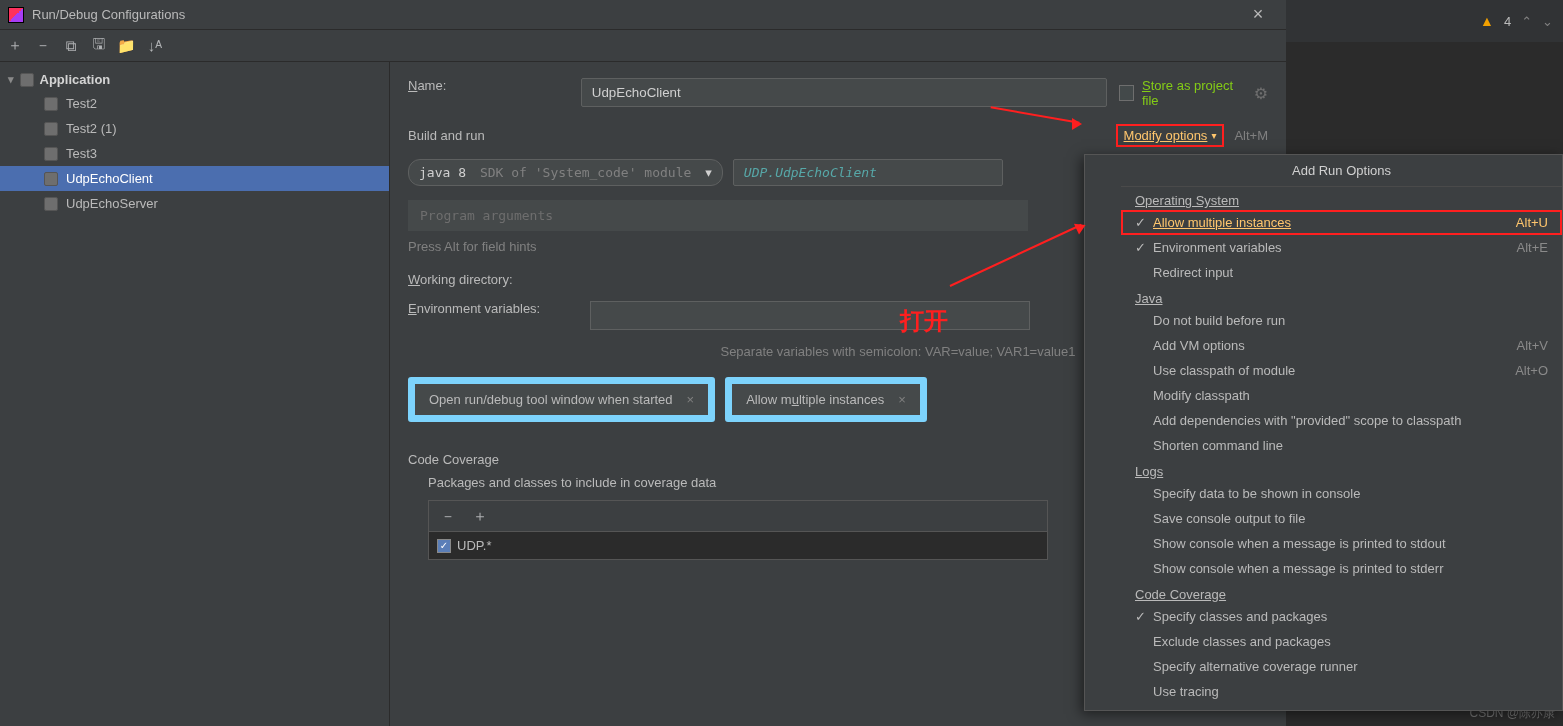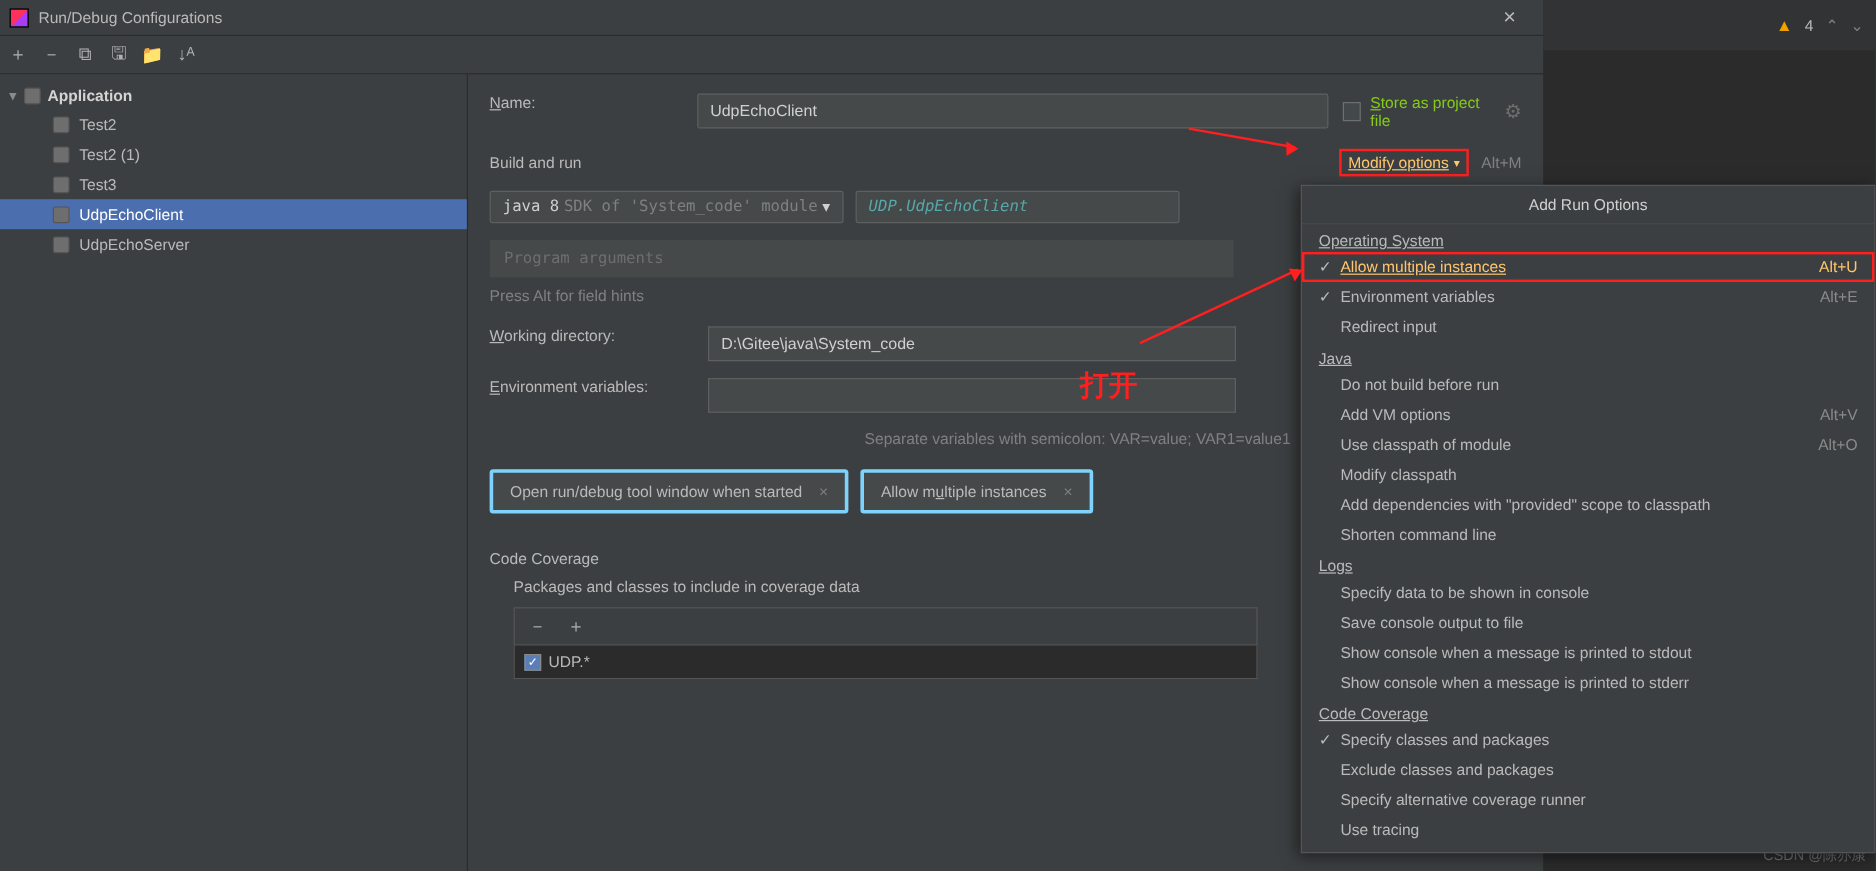--- a/index.html
+++ b/index.html
@@ -29,42 +29,42 @@
 .store-label {color:#84cc16;}
 .store-label .mn{text-decoration:underline;}
 .gear { color:#6e6e6e; font-size:16px;}
 .section-title { color:#bababa; font-size:13px; margin: 16px 0 12px; display:flex; align-items:center;}
 .build-run-row { display:flex; align-items:center;}
 .modify-box { border:2px solid #ff1f1f; padding:2px 6px; display:flex; align-items:center; gap:4px; margin-left:auto;}
 .modify-link { color:#ffc66d; text-decoration:underline; cursor:pointer;}
 .modify-chev { color:#ffc66d; font-size:10px;}
 .shortcut { color:#808080; margin-left:10px;}
 .sdk-row{display:flex; gap:10px;}
-.sdk-box{background:#45494a; border:1px solid #5e6060; padding:5px 10px; border-radius:2px; display:flex; align-items:center; gap:4px;}
+.sdk-box{background:#45494a; border:1px solid #5e6060; padding:5px 10px; border-radius:12px; display:flex; align-items:center; gap:14px;}
 .sdk-box .java{color:#d0d0d0; font-family:"Consolas",monospace;}
 .sdk-box .desc{color:#808080; font-family:"Consolas",monospace;}
 .sdk-box .drop{color:#d0d0d0;}
 .class-box{background:#45494a; border:1px solid #5e6060; padding:5px 10px; border-radius:2px; color:#57a8a8; font-style:italic; font-family:"Consolas",monospace; flex:1; max-width:270px;}
 .prog-args{background:#45494a; padding:8px 12px; color:#6e6e6e; margin-bottom:8px; width:100%; max-width:620px; font-family:"Consolas",monospace;}
 .hint-text{color:#808080; margin-bottom:18px;}
 .full-input{background:#45494a; border:1px solid #5e6060; padding:6px 10px; color:#d0d0d0; width:440px;}
 .helper{color:#808080; text-align:center; margin:8px 0 18px; width:620px; margin-left:180px;}
 .chip-row{display:flex; gap:10px;}
-.chip{background:#45494a; border:3px solid #7dd3fc; padding:8px 14px; border-radius:3px; display:flex; align-items:center; gap:14px;}
+.chip{background:#45494a; border:7px solid #7dd3fc; padding:8px 14px; border-radius:3px; display:flex; align-items:center; gap:14px;}
 .chip .mn{text-decoration:underline;}
 .chip .x{color:#808080; cursor:pointer;}
 .coverage-title{color:#bababa; margin-top:30px; margin-bottom:8px;}
 .coverage-sub{color:#bababa; margin-left:20px; margin-bottom:10px;}
 .cov-toolbar{background:#3c3f41; border:1px solid #555; width:620px; margin-left:20px; padding:6px 10px; display:flex; gap:14px;}
 .cov-body{background:#2b2b2b; border:1px solid #555; border-top:none; width:620px; margin-left:20px; padding:6px 8px;}
 .cov-item{display:flex; align-items:center; gap:6px;}
 .cov-check{width:14px;height:14px;border:1px solid #888;background:#5a7eb8; display:flex;align-items:center;justify-content:center;color:#fff;font-size:10px;}
 
 
-.menu { position:absolute; left:1084px; top:154px; width:479px; background:#3c3f41; border:1px solid #555; box-shadow: -3px 3px 12px rgba(0,0,0,0.5); padding-bottom:6px; z-index:20;}
+.menu { position:absolute; left:1084px; top:154px; width:479px; background:#3c3f41; border:1px solid #555; box-shadow: -3px 3px 12px rgba(0,0,0,0.5); padding-bottom:6px; z-index:20;padding-left:36px;}
 .menu-head{padding:8px 14px; color:#d0d0d0; text-align:center; border-bottom:1px solid #4a4a4a; font-size:13px;}
 .menu-section{padding:6px 14px 2px; color:#bababa; font-size:13px;text-decoration:underline;}
 .menu-item{display:flex; align-items:center; padding:5px 14px 5px 14px; cursor:pointer; color:#bababa;}
 .menu-item .chk{width:18px; color:#bababa; font-size:13px;}
 .menu-item .txt{flex:1;}
 .menu-item .sc{color:#8a8a8a;}
 .menu-item.boxed{border:2px solid #ff1f1f; padding:3px 12px 3px 12px;}
 .menu-item.boxed .txt{color:#ffc66d; text-decoration:underline;}
 .menu-item.boxed .sc{color:#ffc66d;}
 
@@ -159,21 +159,20 @@
           <span class="drop">▾</span>
         </div>
         <div class="class-box">UDP.UdpEchoClient</div>
       </div>
 
       <div class="prog-args">Program arguments</div>
       <div class="hint-text">Press Alt for field hints</div>
 
       <div class="row">
         <div class="label"><span class="mn">W</span>orking directory:</div>
-        <input class="full-input" value="D:\Gitee\java\System_code" style="">
       </div>
       <div class="row">
         <div class="label"><span class="mn">E</span>nvironment variables:</div>
         <input class="full-input" style="">
       </div>
       <div class="helper">Separate variables with semicolon: VAR=value; VAR1=value1</div>
 
       <div class="chip-row">
         <div class="chip">
           <span>Open run/debug tool window when started</span>

